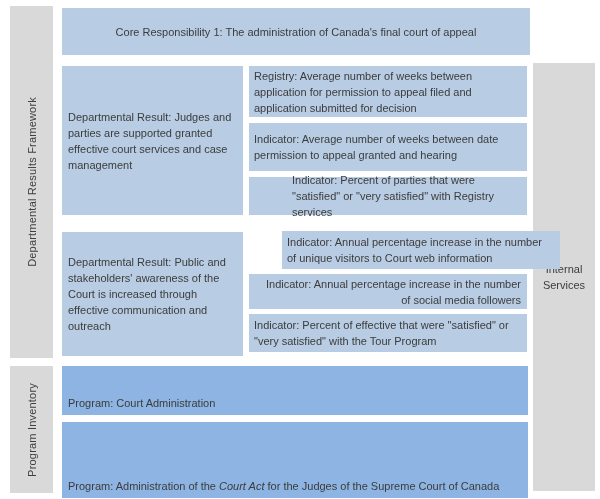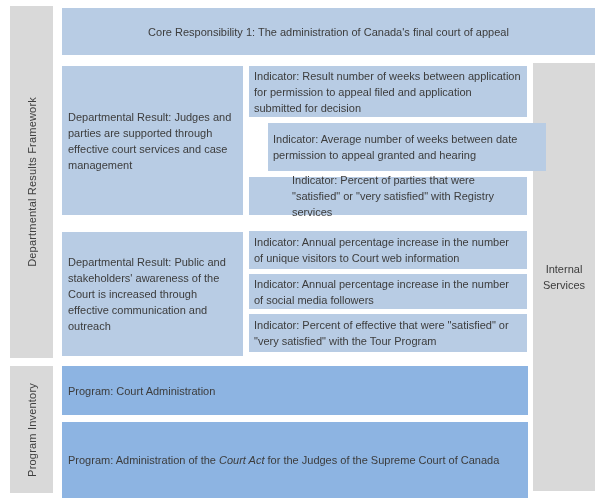--- a/index.html
+++ b/index.html
@@ -43,51 +43,52 @@
     white-space: nowrap;
     font-size: 11px;
     color: #404040;
     letter-spacing: 0.2px;
   }
   .bar-drf  { left: 10px; top: 6px;   width: 43px; height: 352px; }
   .bar-pi   { left: 10px; top: 366px; width: 43px; height: 127px; }
 
   
   .header-box {
-    left: 62px; top: 8px; width: 533px; height: 47px;
+    left: 62px; top: 8px; width: 468px; height: 47px;
     justify-content: center;
     text-align: center;
     padding: 2px 10px;
   }
 
   
   .internal-box {
     left: 533px; top: 63px; width: 62px; height: 428px;
     text-align: center;
     padding: 2px 4px;
   }
 
   
   .result-box { left: 62px; width: 181px; padding: 4px 5px 4px 6px; }
   .result-1 { top: 66px;  height: 149px; }
   .result-2 { top: 232px; height: 124px; }
 
   
   .ind-box { left: 249px; width: 278px; padding: 2px 6px 2px 5px; }
   .ind-1 { top: 66px;  height: 51px; }
-  .ind-2 { top: 123px; height: 48px; margin-left: 19px; }
+  .ind-2 { top: 123px; height: 48px; }
   .ind-3 { top: 177px; height: 38px; padding-left: 43px; }
-  .ind-4 { top: 231px; height: 38px; }
-  .ind-5 { top: 274px; height: 35px; }
+  .ind-4 { top: 231px; height: 38px; margin-left: 33px; }
+  .ind-5 { top: 274px; height: 35px; text-align: right; }
   .ind-6 { top: 314px; height: 38px; }
 
   
   .program-box {
     left: 62px; width: 466px;
     padding: 4px 8px 4px 6px;
+    align-items: flex-end;
   }
   .program-1 { top: 366px; height: 49px; }
   .program-2 { top: 422px; height: 76px; }
   .program-box em { font-style: italic; }
 </style>
 </head>
 <body>
 
 <div class="canvas">
 
@@ -101,25 +102,25 @@
 
   <div class="box lightblue header-box">
     <span>Core Responsibility 1: The administration of Canada's final court of appeal</span>
   </div>
 
   <div class="box graybox internal-box">
     <span>Internal Services</span>
   </div>
 
   <div class="box lightblue result-box result-1">
-    <span>Departmental Result: Judges and parties are supported through effective court services and case management</span>
+    <span>Departmental Result: Judges and parties are supported granted effective court services and case management</span>
   </div>
 
   <div class="box lightblue ind-box ind-1">
-    <span>Indicator:  Result number of weeks between application for permission to appeal filed and application submitted for decision</span>
+    <span>Registry:  Average number of weeks between application for permission to appeal filed and application submitted for decision</span>
   </div>
   <div class="box lightblue ind-box ind-2">
     <span>Indicator: Average number of weeks between date permission to appeal granted and hearing</span>
   </div>
   <div class="box lightblue ind-box ind-3">
     <span>Indicator:  Percent of parties that were "satisfied" or "very satisfied" with Registry services</span>
   </div>
 
   <div class="box lightblue result-box result-2">
     <span>Departmental Result: Public and stakeholders' awareness of the Court is increased through effective communication and outreach</span>

